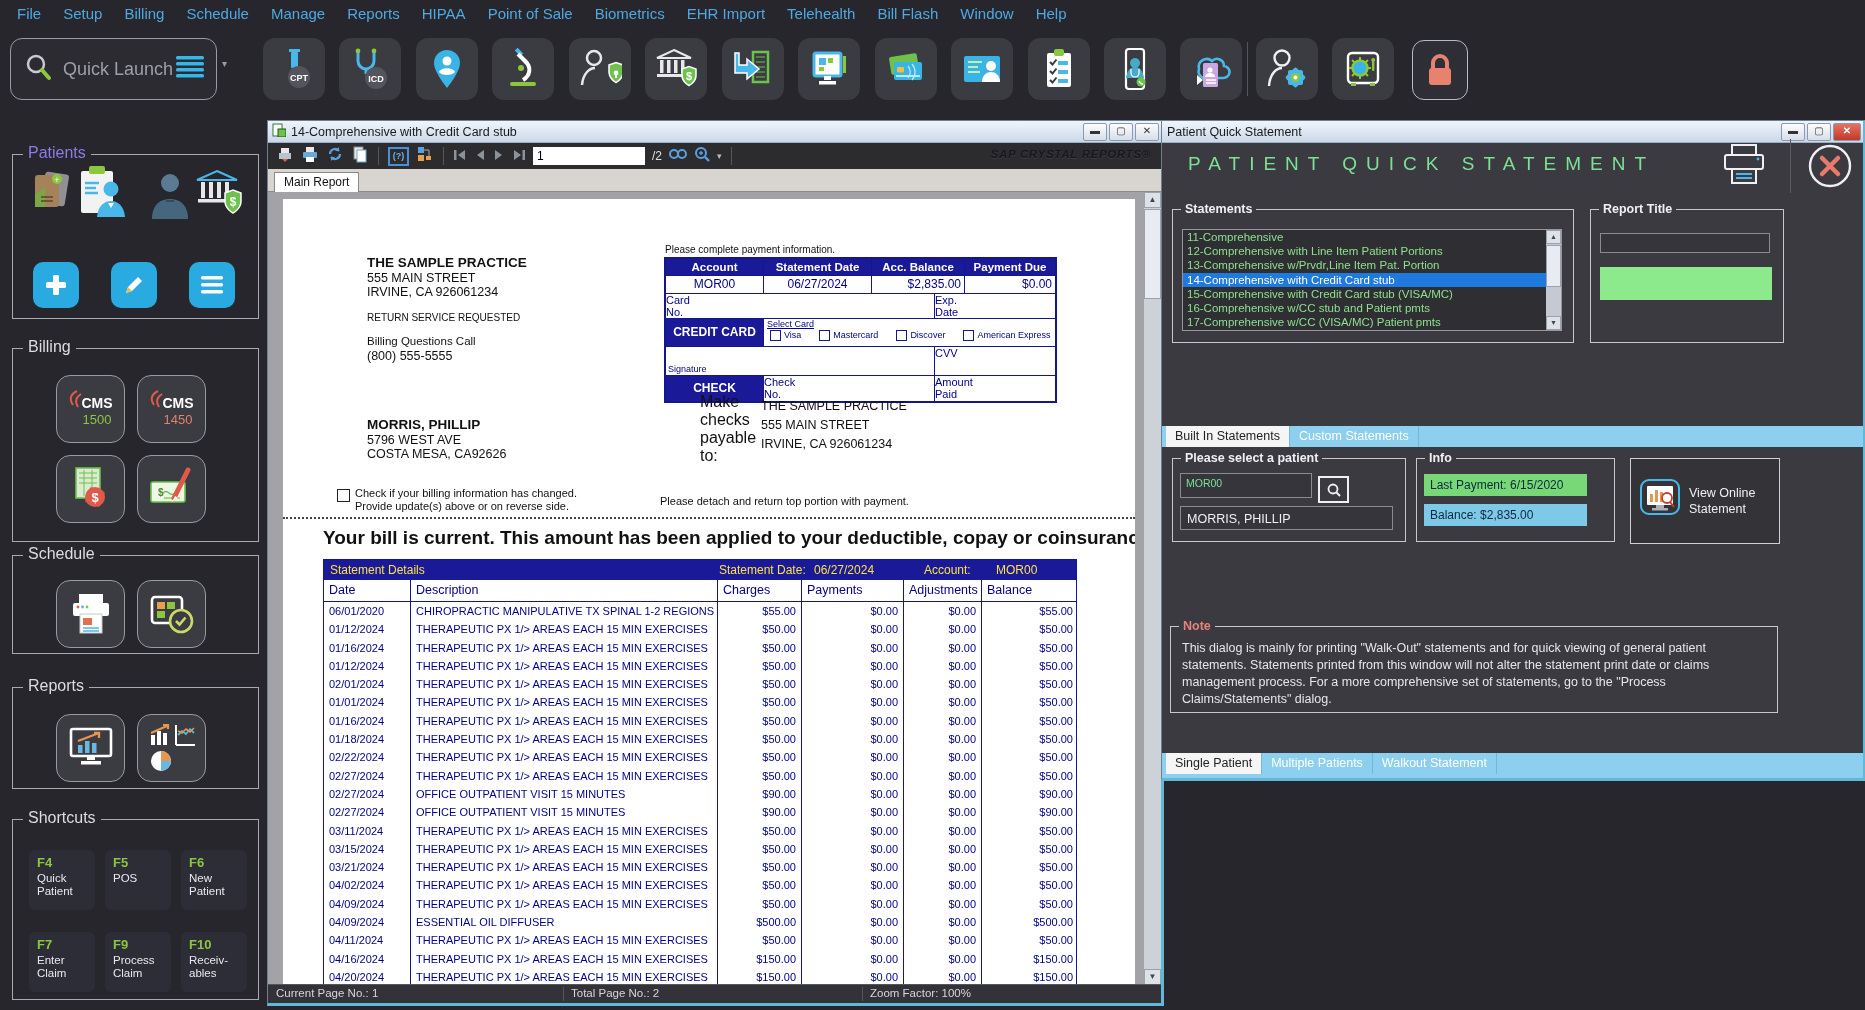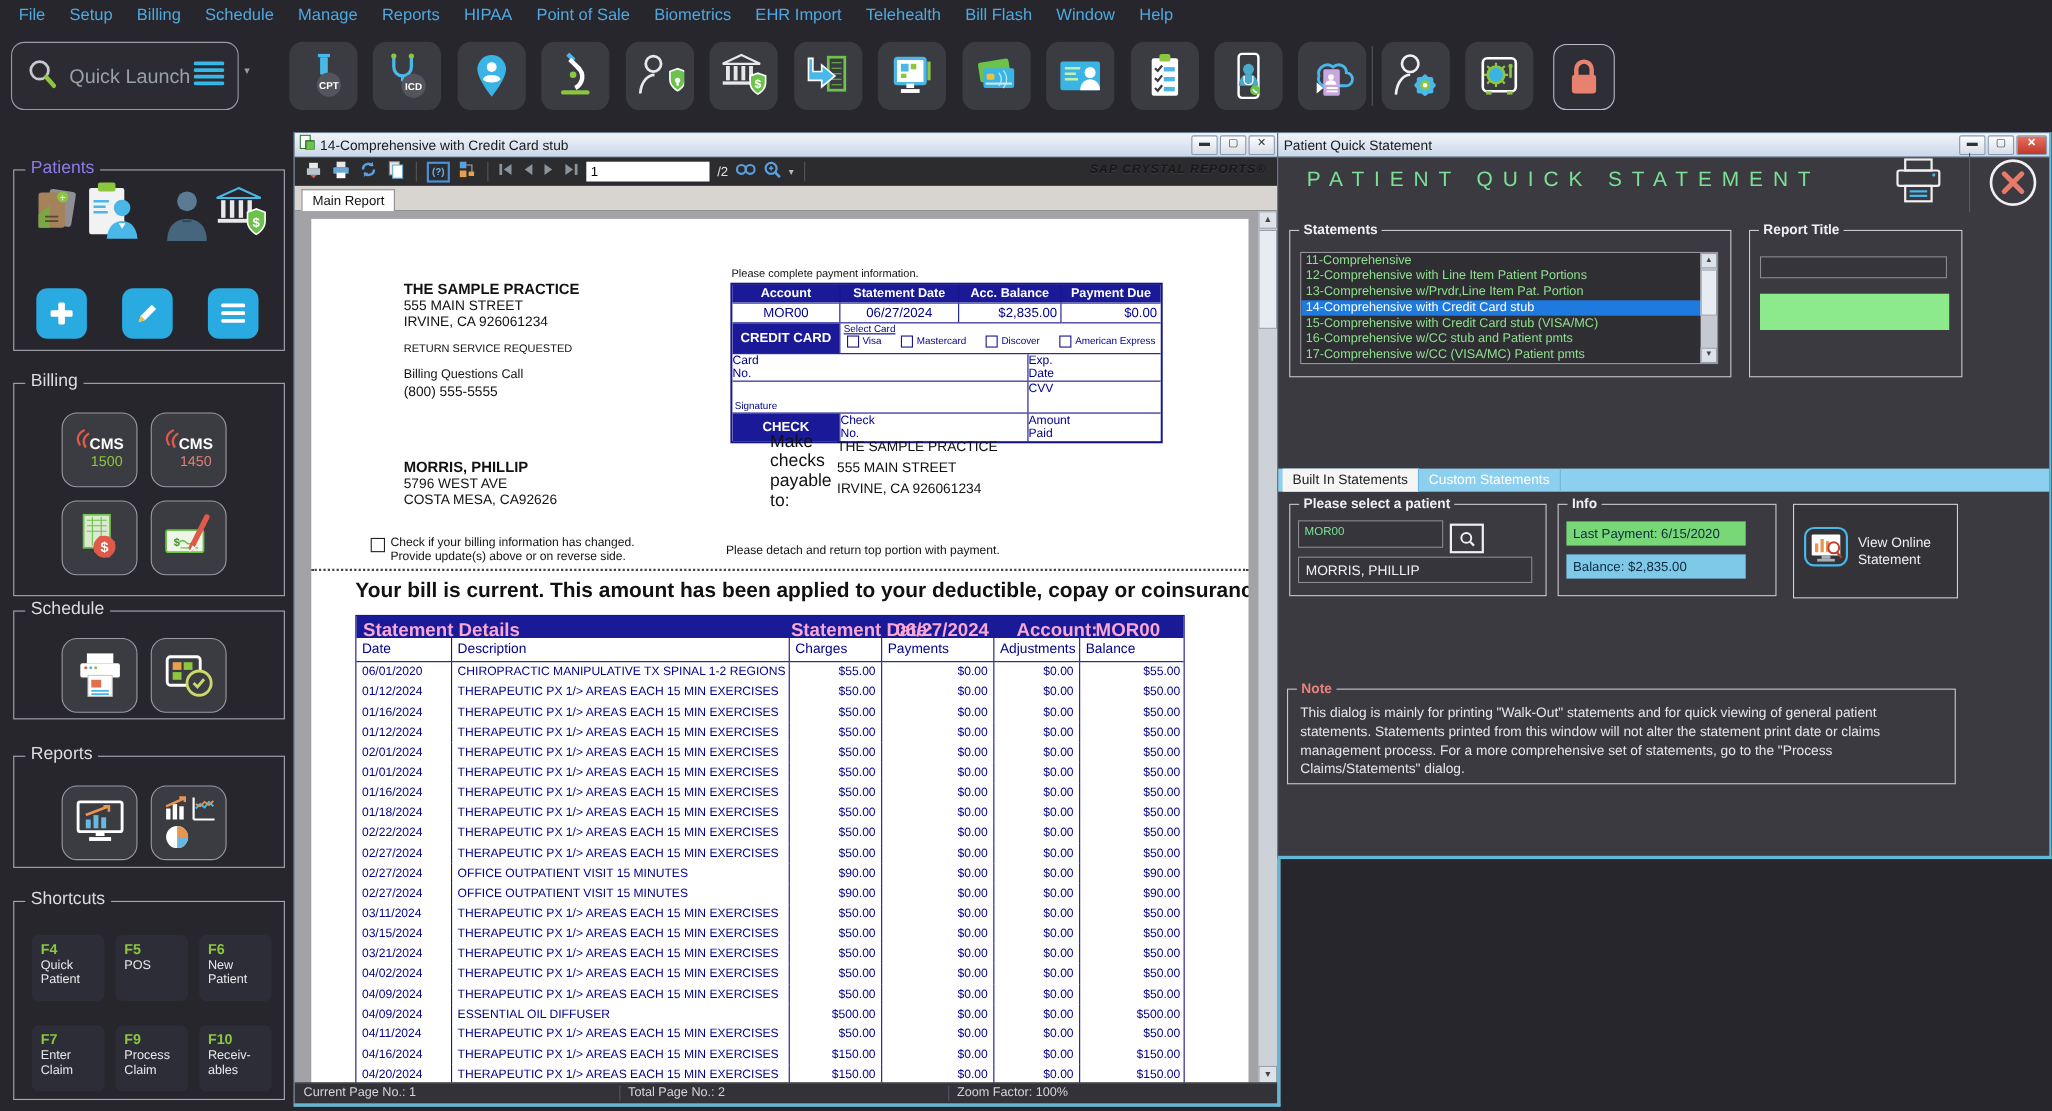--- a/index.html
+++ b/index.html
@@ -51,21 +51,21 @@
   .navy{color:#00008b}
   .navybg{background:#1a1a99;color:#fff}
   #paytable{position:absolute;left:381px;top:58px;width:393px;border:2px solid #15158c;box-sizing:border-box;font-size:11.5px}
   .prow{display:flex;border-top:1px solid #15158c}
   .prow:first-child{border-top:none}
   .pcell{border-left:1px solid #15158c;box-sizing:border-box;overflow:hidden}
   .pcell:first-child{border-left:none}
   .ccopt{display:inline-flex;align-items:flex-start;gap:3px;font-size:9px;color:#00008b}
   .cbx{width:9px;height:9px;border:1px solid #15158c;background:#fff;display:inline-block}
   #dtable{position:absolute;left:40px;top:360px;width:754px;border:1px solid #15158c;box-sizing:border-box}
-  #dtitle{position:relative;height:20px;background:#1a1a99;color:#f9a8d4;font-weight:bold;font-size:17px}
+  #dtitle{position:relative;height:20px;background:#1a1a99;color:#fde047;font-weight:normal;font-size:12px}
   #dhead,.srow{display:grid;grid-template-columns:86px 307px 84px 102px 78px 97px}
   #dhead{height:21px;line-height:21px;font-weight:normal;font-size:12.5px;color:#00008b;border-bottom:1px solid #15158c}
   #dhead div,.srow>div{border-left:1px solid #15158c;padding:0 5px;white-space:nowrap;overflow:hidden;box-sizing:border-box}
   #dhead div:first-child,.srow>div:first-child{border-left:none}
   .srow{height:18.3px;line-height:18.3px;font-size:11px;color:#00008b}
   .amt{text-align:right}
   
   #pqs{left:1161px;top:120px;width:701px;height:657px;background:#3a3a40}
   #pqs-header{position:absolute;left:26px;top:32px;font-size:19px;letter-spacing:9px;color:#7ce095}
   .pgrp{position:absolute;border:1px solid #c8c8cc}
@@ -576,20 +576,24 @@
           <div class="pcell" style="width:108px">Statement Date</div>
           <div class="pcell" style="width:93px">Acc. Balance</div>
           <div class="pcell" style="width:91px">Payment Due</div>
         </div>
         <div class="prow navy" style="height:17px;line-height:17px;font-size:12px;background:#fff">
           <div class="pcell" style="width:97px;text-align:center">MOR00</div>
           <div class="pcell" style="width:108px;text-align:center">06/27/2024</div>
           <div class="pcell amt" style="width:93px;padding-right:3px">$2,835.00</div>
           <div class="pcell amt" style="width:91px;padding-right:3px">$0.00</div>
         </div>
+        <div class="prow navy" style="height:24px;background:#fff;font-size:11px">
+          <div class="pcell" style="width:268px"><span style="display:inline-block;width:34px">Card No.</span></div>
+          <div class="pcell" style="width:121px"><span style="display:inline-block;width:30px">Exp. Date</span></div>
+        </div>
         <div class="prow" style="height:27px;background:#fff">
           <div class="pcell navybg" style="width:97px;font-weight:bold;font-size:12px;line-height:27px;text-align:center">CREDIT CARD</div>
           <div class="pcell" style="width:292px;position:relative">
             <span class="navy" style="position:absolute;left:3px;top:0;font-size:9px;text-decoration:underline">Select Card</span>
             <span style="position:absolute;left:6px;top:11px;display:flex;gap:18px">
 
             <span class="ccopt">
                   <span class="cbx"></span>
                   <span>Visa</span>
                 </span>
@@ -601,24 +605,20 @@
                   <span class="cbx"></span>
                   <span>Discover</span>
                 </span>
                 <span class="ccopt">
                   <span class="cbx"></span>
                   <span>American Express</span>
                 </span>
               </span>
           </div>
         </div>
-        <div class="prow navy" style="height:24px;background:#fff;font-size:11px">
-          <div class="pcell" style="width:268px"><span style="display:inline-block;width:34px">Card No.</span></div>
-          <div class="pcell" style="width:121px"><span style="display:inline-block;width:30px">Exp. Date</span></div>
-        </div>
         <div class="prow navy" style="height:28px;background:#fff">
           <div class="pcell" style="width:268px;position:relative">
               <span style="position:absolute;left:2px;bottom:1px;font-size:9px">Signature</span>
             </div>
           <div class="pcell" style="width:121px;font-size:11px">CVV</div>
         </div>
         <div class="prow" style="height:25px;background:#fff;font-size:11px">
           <div class="pcell navybg" style="width:97px;font-weight:bold;font-size:12px;line-height:25px;text-align:center">CHECK</div>
           <div class="pcell navy" style="width:171px"><span style="display:inline-block;width:36px">Check No.</span></div>
           <div class="pcell navy" style="width:121px"><span style="display:inline-block;width:44px">Amount Paid</span></div>
@@ -947,13 +947,19 @@
           <rect x="13" y="30" width="16" height="2.5" fill="#a8b0b8"></rect>
         </svg></span>
     <span style="color:#f0f0f2;font-size:12.5px;line-height:16px;width:80px">View Online Statement</span>
   </div>
 
   <div class="pgrp" style="left:8px;top:505px;width:606px;height:85px">
     <span class="pgrp-label red">Note</span>
   </div>
   <div id="note-text">This dialog is mainly for printing "Walk-Out" statements and for quick viewing of general patient statements. Statements printed from this window will not alter the statement print date or claims management process. For a more comprehensive set of statements, go to the "Process Claims/Statements" dialog.</div>
 
+  <div class="ptabbar" style="top:632px;height:25px">
+
+  <span class="tab-bottom active">Single Patient</span>
+      <span class="tab-bottom">Multiple Patients</span>
+      <span class="tab-bottom">Walkout Statement</span>
+    </div>
 </div>
 
 </body></html>

